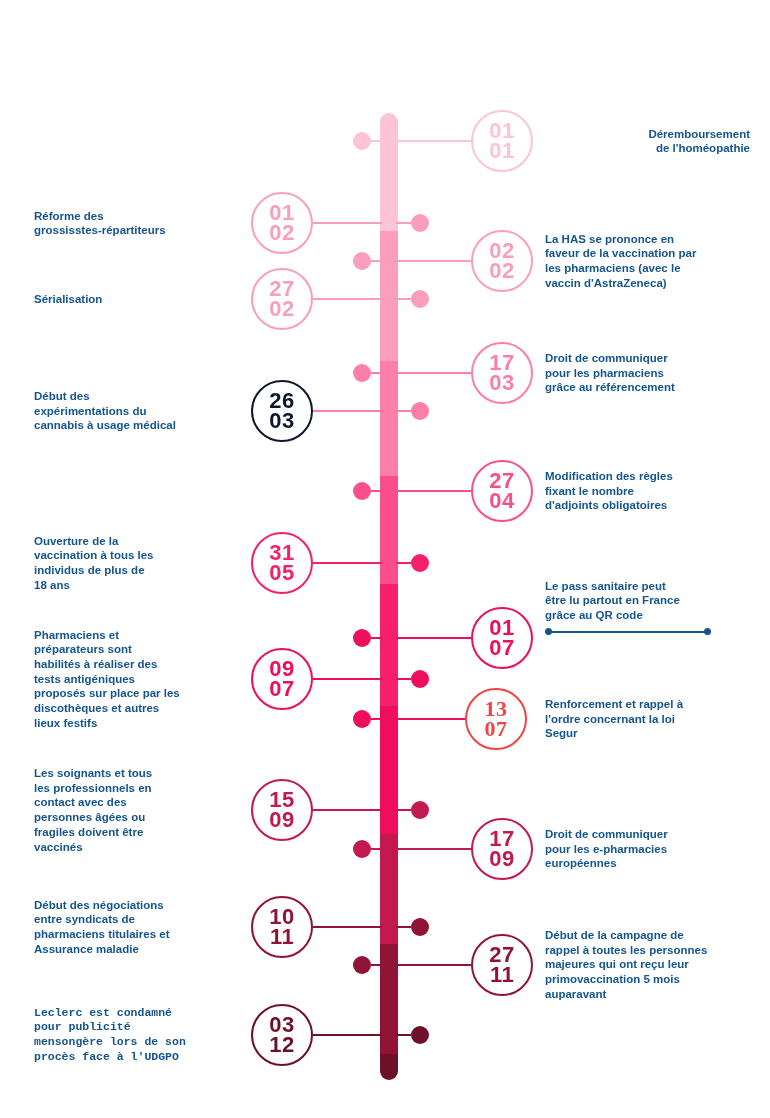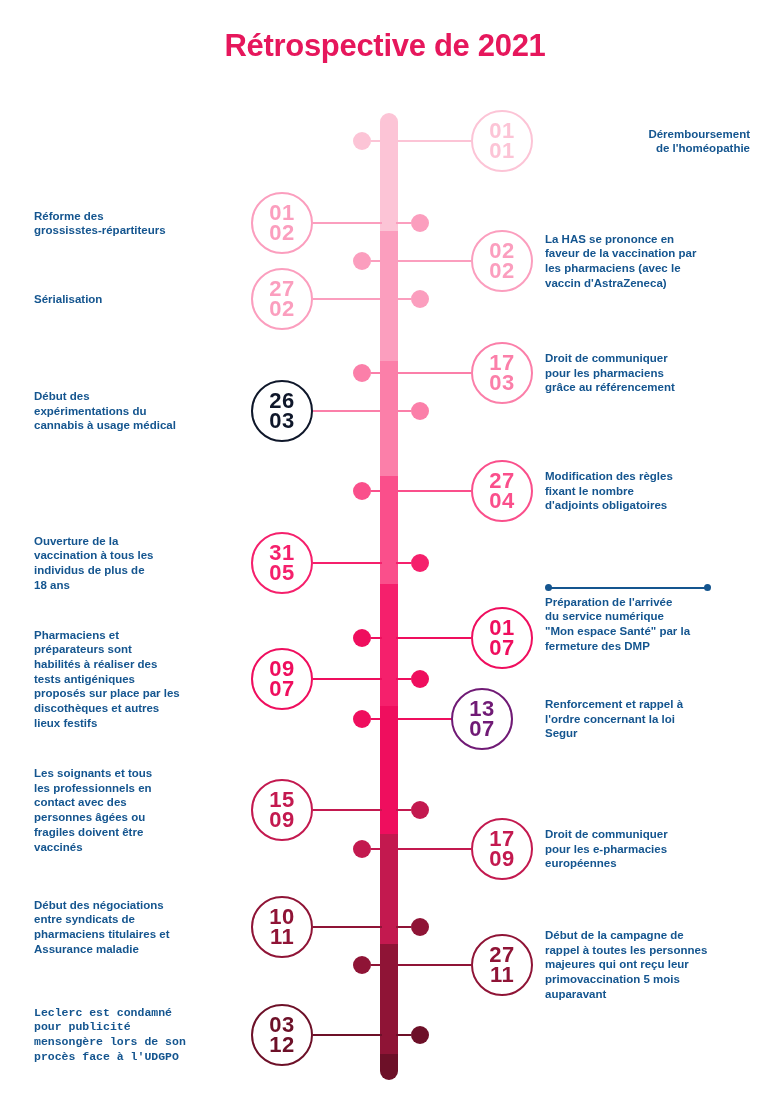--- a/index.html
+++ b/index.html
@@ -104,21 +104,20 @@
   }
   .divider .cap.a { left: 0; }
   .divider .cap.b { right: 0; }
   .sub { margin-top: 1px; }
 </style>
 </head>
 <body>
 
 <div id="stage">
 
-  <div id="title">Rétrospective de 2021</div>
 
   <div id="spine">
       <div class="band" style="height: 118px; background: rgb(252, 196, 214);"></div>
       <div class="band" style="height: 130px; background: rgb(251, 158, 190);"></div>
       <div class="band" style="height: 115px; background: rgb(251, 127, 169);"></div>
       <div class="band" style="height: 108px; background: rgb(250, 79, 139);"></div>
       <div class="band" style="height: 122px; background: rgb(245, 32, 108);"></div>
       <div class="band" style="height: 128px; background: rgb(239, 14, 94);"></div>
       <div class="band" style="height: 110px; background: rgb(195, 25, 79);"></div>
       <div class="band" style="height: 110px; background: rgb(143, 20, 54);"></div>
@@ -224,45 +223,45 @@
       </div>
       <div class="row" style="top: 638px;">
         <div class="conn" style="background: rgb(239, 14, 94); left: 371px; width: 11px;"></div>
         <div class="conn" style="background: rgb(239, 14, 94); left: 396px; width: 75px;"></div>
         <div class="dot" style="background: rgb(239, 14, 94); left: 353px;"></div>
         <div class="circle" style="color: rgb(239, 14, 94); left: 471px;">
           <span class="d">01</span>
           <span class="m">07</span>
         </div>
         <div class="label right" style="left: 545px; width: 205px; top: -59.5px;">
+          <div>Le pass sanitaire peut<br>être lu partout en France<br>grâce au QR code</div>
           <div class="divider">
             <span class="rule"></span>
             <span class="cap a"></span>
             <span class="cap b"></span>
           </div>
-          <div class="sub">Préparation de l'arrivée<br>du service numérique<br>"Mon espace Santé" par la<br>fermeture des DMP</div>
         </div>
       </div>
       <div class="row" style="top: 679px;">
         <div class="conn" style="background: rgb(239, 14, 94); left: 396px; width: 15px;"></div>
         <div class="conn" style="background: rgb(239, 14, 94); left: 313px; width: 69px;"></div>
         <div class="dot" style="background: rgb(239, 14, 94); left: 411px;"></div>
         <div class="circle" style="color: rgb(239, 14, 94); left: 251px;">
           <span class="d">09</span>
           <span class="m">07</span>
         </div>
         <div class="label left" style="right: 531px; width: 205px; top: -51.5px;">
           <div>Pharmaciens et<br>préparateurs sont<br>habilités à réaliser des<br>tests antigéniques<br>proposés sur place par les<br>discothèques et autres<br>lieux festifs</div>
         </div>
       </div>
       <div class="row" style="top: 719px;">
         <div class="conn" style="background: rgb(239, 14, 94); left: 371px; width: 11px;"></div>
         <div class="conn" style="background: rgb(239, 14, 94); left: 396px; width: 75px;"></div>
         <div class="dot" style="background: rgb(239, 14, 94); left: 353px;"></div>
-        <div class="circle" style="color: #701a75; left: 451px;">
+        <div class="circle" style="color: #ef4444; left: 465px; font-family: Liberation Serif, serif;">
           <span class="d">13</span>
           <span class="m">07</span>
         </div>
         <div class="label right" style="left: 545px; width: 205px; top: -22px;">
           <div>Renforcement et rappel à<br>l'ordre concernant  la loi<br>Segur</div>
         </div>
       </div>
       <div class="row" style="top: 810px;">
         <div class="conn" style="background: rgb(195, 25, 79); left: 396px; width: 15px;"></div>
         <div class="conn" style="background: rgb(195, 25, 79); left: 313px; width: 69px;"></div>

